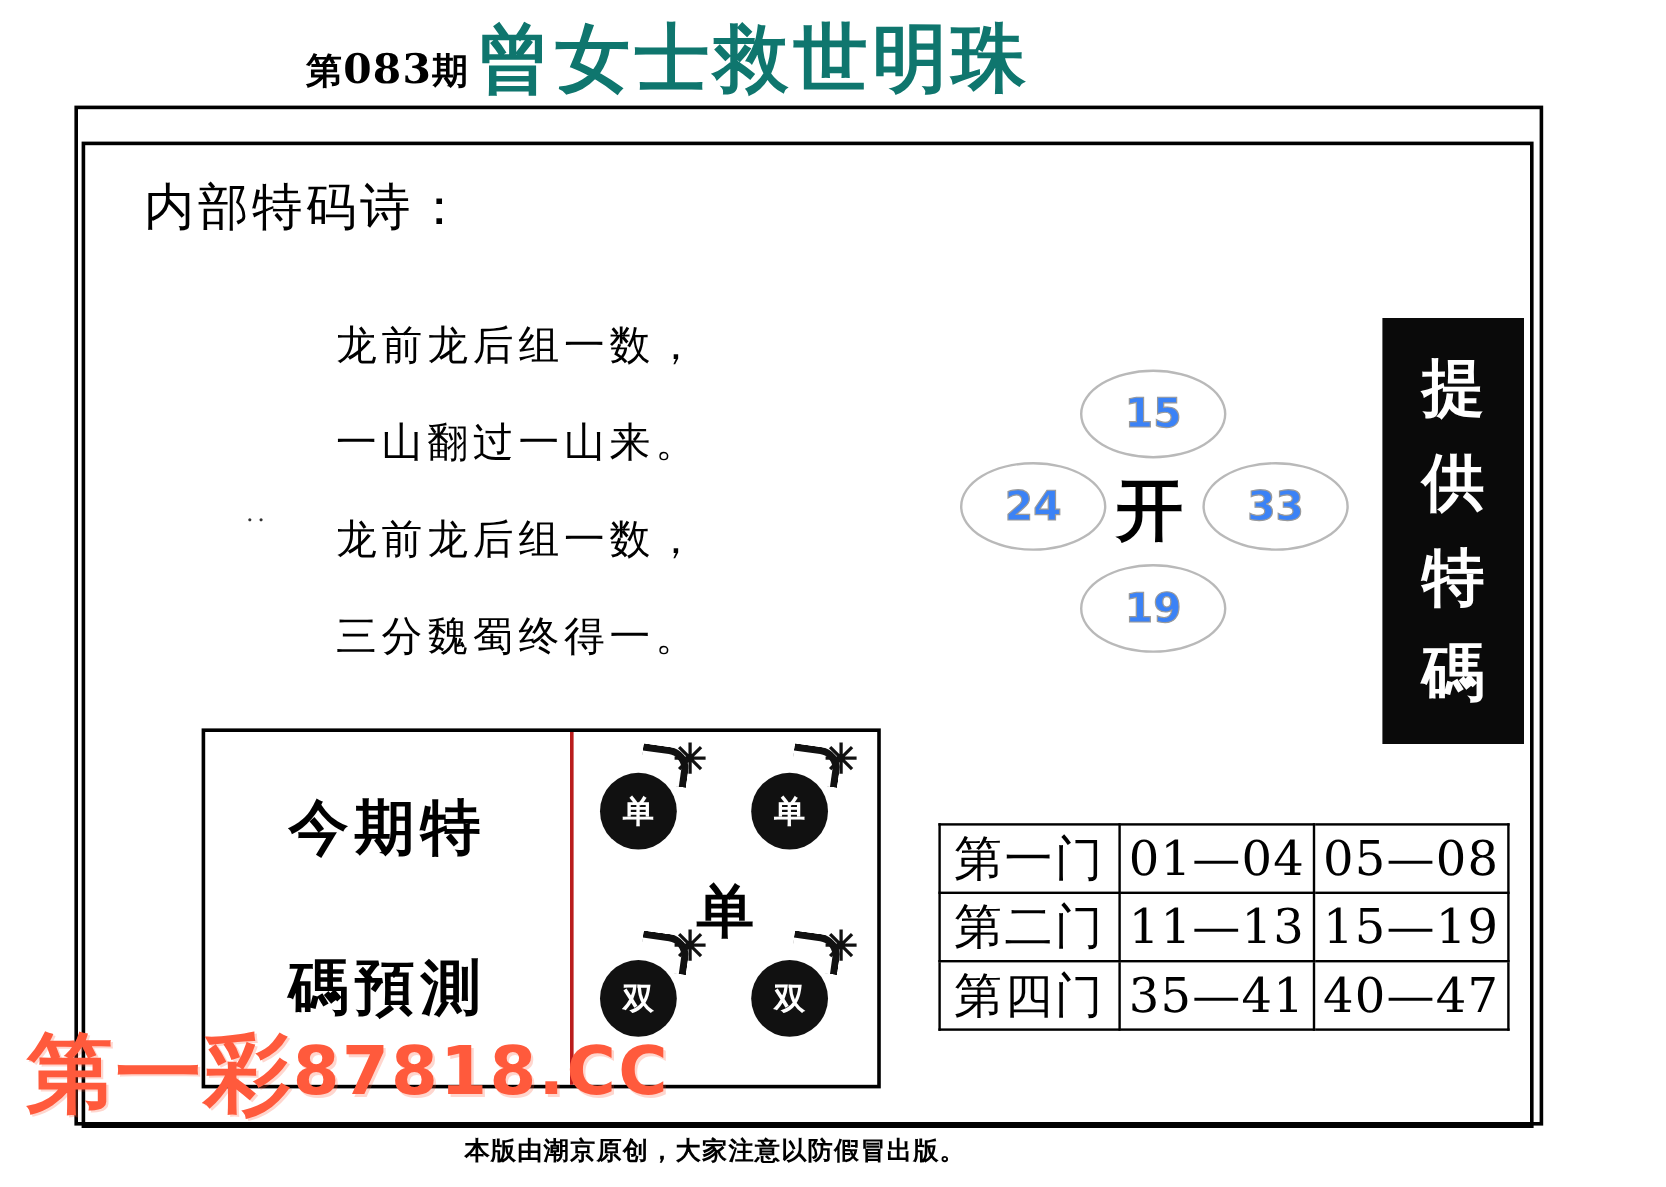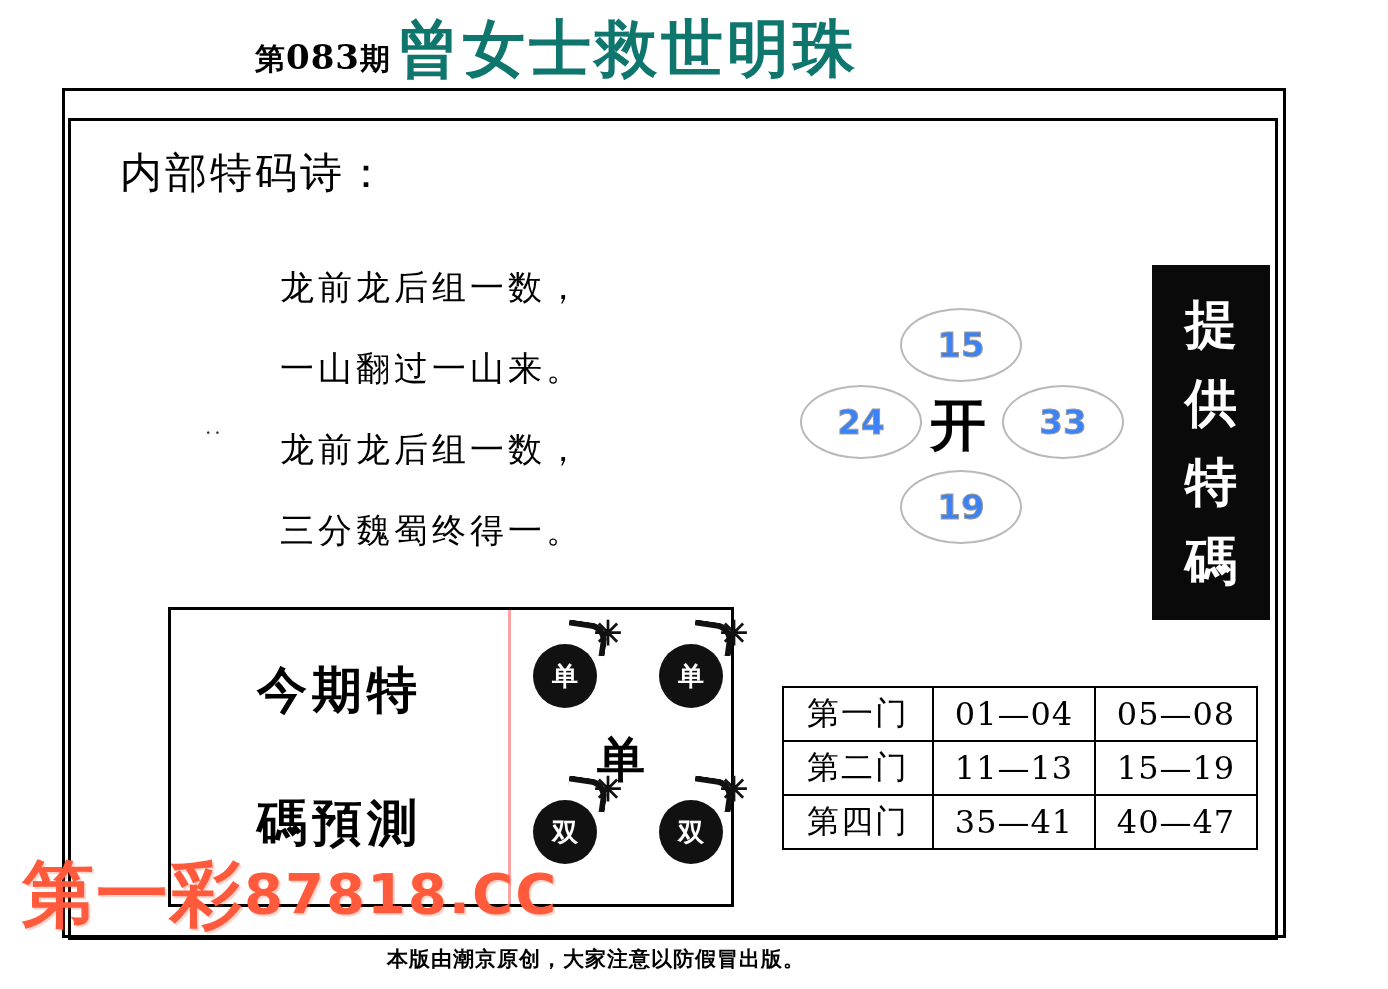--- a/index.html
+++ b/index.html
@@ -171,22 +171,22 @@
     position: absolute;
     left: 168px;
     top: 607px;
     width: 566px;
     height: 300px;
     border: 3px solid #000;
     box-sizing: border-box;
     display: flex;
   }
   .pred-left {
-    width: 340px;
-    border-right: 3px solid #fca5a5;
+    width: 307px;
+    border-right: 3px solid #b91c1c;
     box-sizing: border-box;
     display: flex;
     flex-direction: column;
     align-items: center;
     justify-content: space-around;
     padding: 14px 0;
     text-align: right;
   }
   .pred-left div {
     font-size: 50px;
@@ -260,21 +260,21 @@
   .range-table {
     position: absolute;
     left: 782px;
     top: 686px;
     border-collapse: collapse;
   }
   .range-table td {
     border: 2px solid #000;
     height: 52px;
     text-align: center;
-    font-size: 32px;
+    font-size: 40px;
     color: #000;
     font-family: "DejaVu Serif", "Liberation Serif", serif;
     padding: 0 6px;
   }
   .range-table td.lbl {
     width: 136px;
     letter-spacing: 2px;
     font-weight: normal;
   }
   .range-table td.val {

